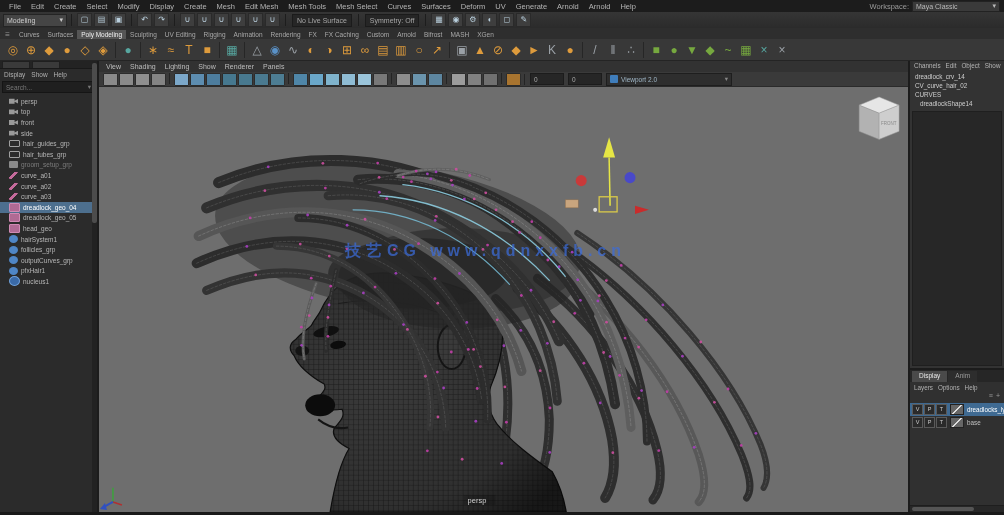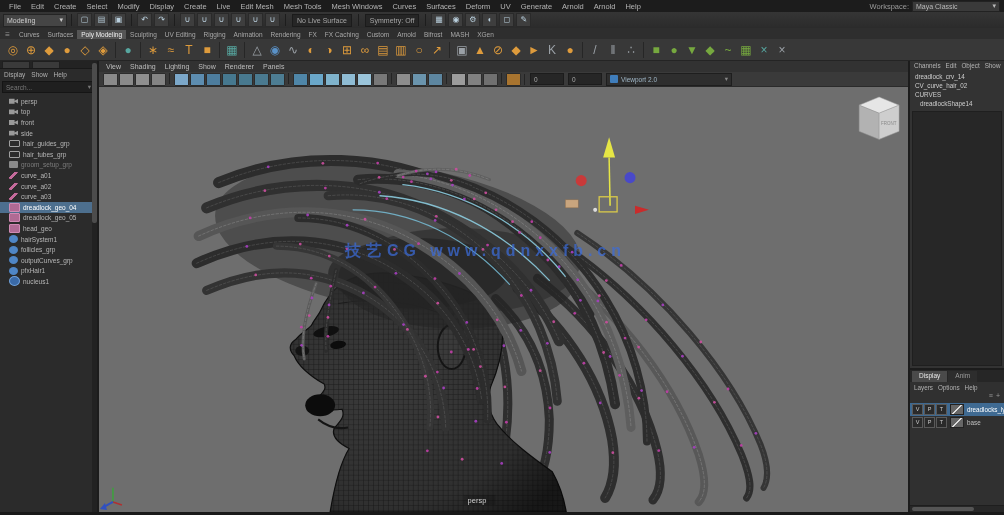--- a/index.html
+++ b/index.html
@@ -88,24 +88,24 @@
 
   <div class="menubar">
     <span id="menubar-items" style="display:flex">
         <span class="mi">File</span>
         <span class="mi">Edit</span>
         <span class="mi">Create</span>
         <span class="mi">Select</span>
         <span class="mi">Modify</span>
         <span class="mi">Display</span>
         <span class="mi">Create</span>
-        <span class="mi">Live</span>
+        <span class="mi">Mesh</span>
         <span class="mi">Edit Mesh</span>
         <span class="mi">Mesh Tools</span>
-        <span class="mi">Mesh Windows</span>
+        <span class="mi">Mesh Select</span>
         <span class="mi">Curves</span>
         <span class="mi">Surfaces</span>
         <span class="mi">Deform</span>
         <span class="mi">UV</span>
         <span class="mi">Generate</span>
         <span class="mi">Arnold</span>
         <span class="mi">Arnold</span>
         <span class="mi">Help</span>
       </span>
     <span class="spacer"></span>

